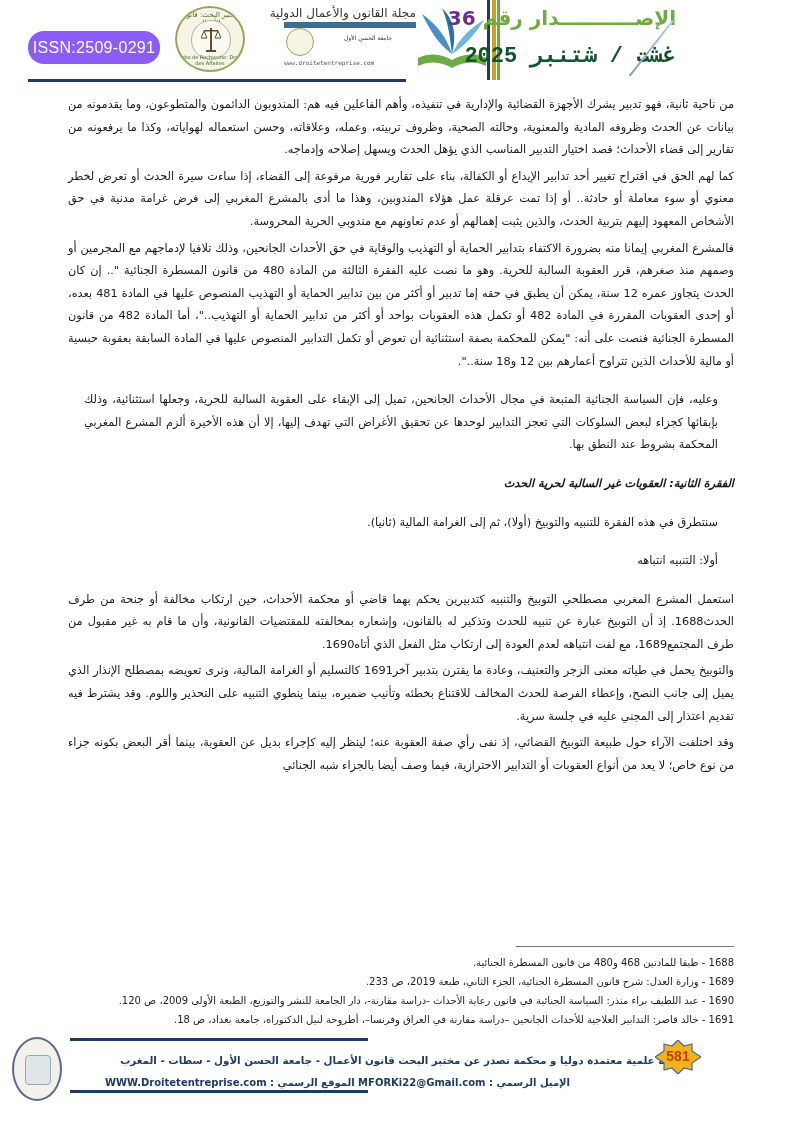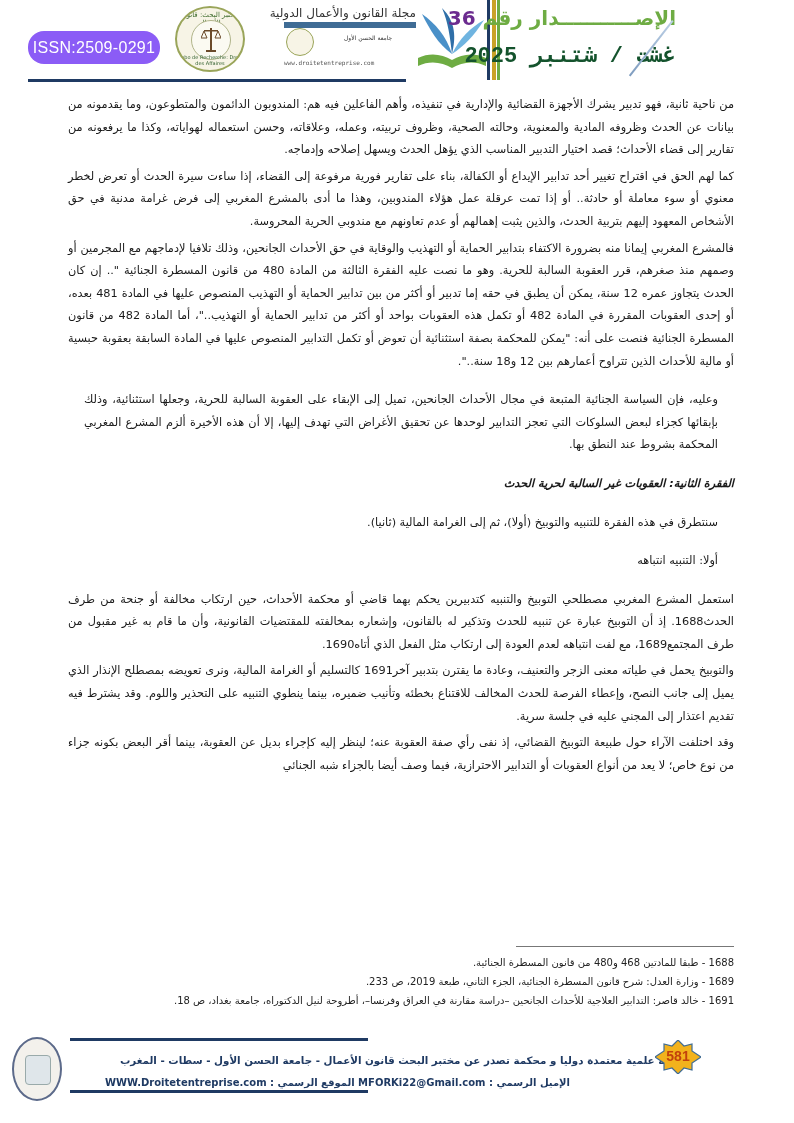--- a/index.html
+++ b/index.html
@@ -133,20 +133,21 @@
   <p class="subhead">أولا: التنبيه انتباهه</p>
   <p>استعمل المشرع المغربي مصطلحي التوبيخ والتنبيه كتدبيرين يحكم بهما قاضي أو محكمة الأحداث، حين ارتكاب مخالفة أو جنحة من طرف الحدث1688. إذ أن التوبيخ عبارة عن تنبيه للحدث وتذكير له بالقانون، وإشعاره بمخالفته للمقتضيات القانونية، وأن ما قام به غير مقبول من طرف المجتمع1689، مع لفت انتباهه لعدم العودة إلى ارتكاب مثل الفعل الذي أتاه1690.</p>
   <p>والتوبيخ يحمل في طياته معنى الزجر والتعنيف، وعادة ما يقترن بتدبير آخر1691 كالتسليم أو الغرامة المالية، ونرى تعويضه بمصطلح الإنذار الذي يميل إلى جانب النصح، وإعطاء الفرصة للحدث المخالف للاقتناع بخطئه وتأنيب ضميره، بينما ينطوي التنبيه على التحذير واللوم. وقد يشترط فيه تقديم اعتذار إلى المجني عليه في جلسة سرية.</p>
   <p>وقد اختلفت الآراء حول طبيعة التوبيخ القضائي، إذ نفى رأي صفة العقوبة عنه؛ لينظر إليه كإجراء بديل عن العقوبة، بينما أقر البعض بكونه جزاء من نوع خاص؛ لا يعد من أنواع العقوبات أو التدابير الاحترازية، فيما وصف أيضا بالجزاء شبه الجنائي</p>
 </div>
 
 <div class="fn-rule"></div>
 <div class="footnotes">
   <div>1688 - طبقا للمادتين 468 و480 من قانون المسطرة الجنائية.</div>
   <div>1689 - وزارة العدل: شرح قانون المسطرة الجنائية، الجزء الثاني، طبعة 2019، ص 233.</div>
+  <div>1690 - عبد اللطيف براء منذر: السياسة الجنائية في قانون رعاية الأحداث -دراسة مقارنة-، دار الجامعة للنشر والتوزيع، الطبعة الأولى 2009، ص 120.</div>
   <div>1691 - خالد قاصر: التدابير العلاجية للأحداث الجانحين –دراسة مقارنة في العراق وفرنسا–، أطروحة لنيل الدكتوراه، جامعة بغداد، ص 18.</div>
 </div>
 
 <div class="seal">
   <div class="inner"></div>
 </div>
 <div class="footer-rule top"></div>
 <div class="footer-line1">
   <span>مجلة علمية معتمدة دوليا و محكمة تصدر عن مختبر البحث قانون الأعمال - جامعة الحسن الأول - سطات - المغرب</span>
 </div>

